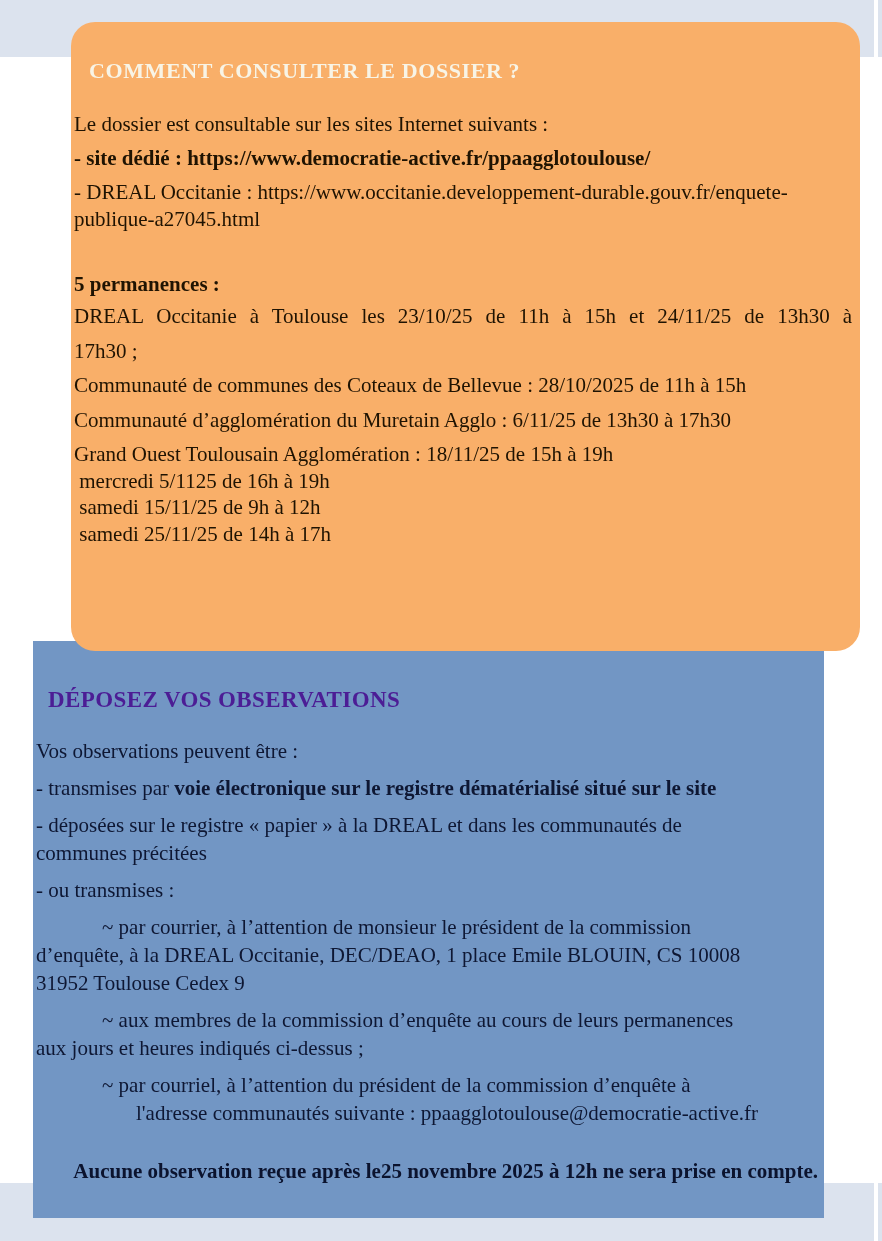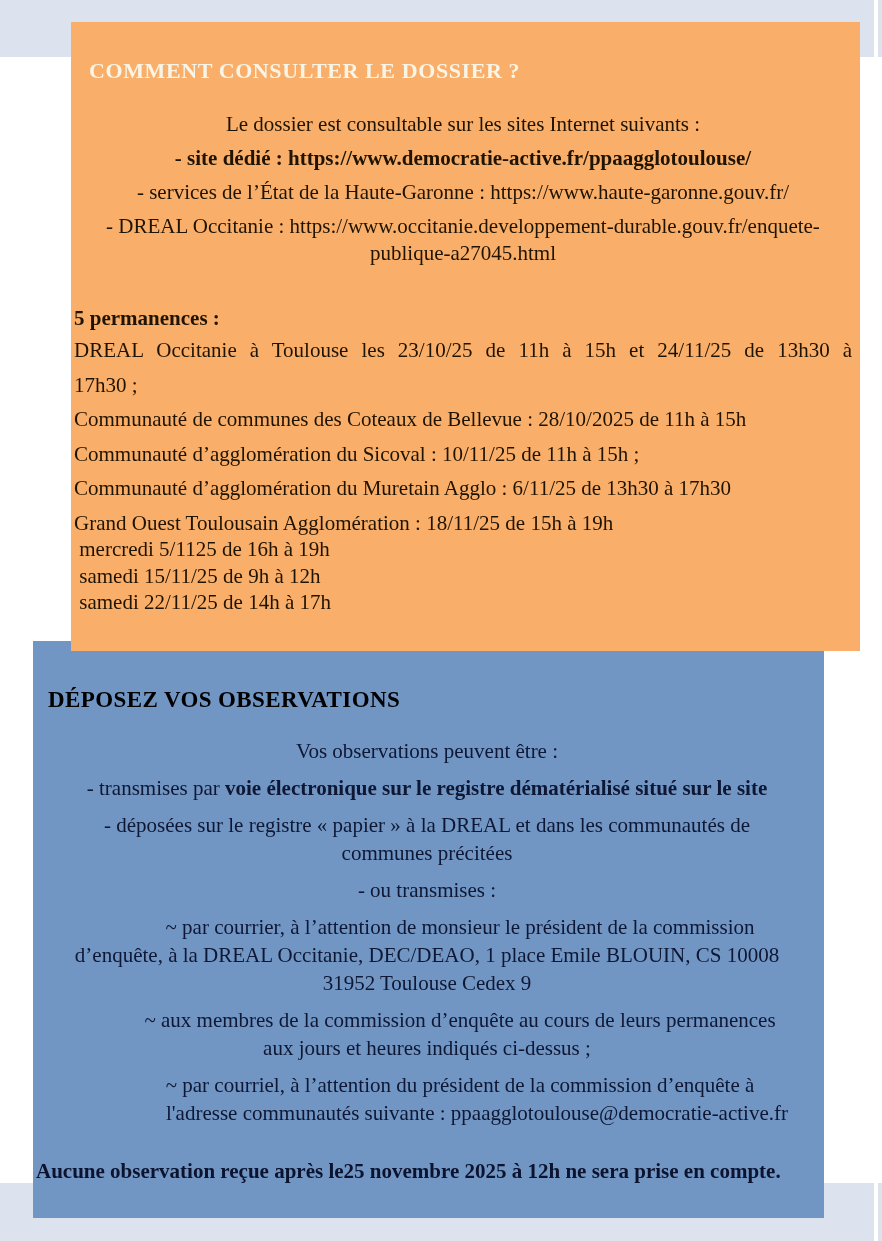--- a/index.html
+++ b/index.html
@@ -13,41 +13,41 @@
   .band{position:absolute;left:0;width:882px;background:#dce3ee;z-index:0;}
   .band-top{top:0;height:57px;}
   .band-bottom{top:1183px;height:58px;}
   .page-gap{position:absolute;top:0;left:874px;width:4px;height:1241px;background:#ffffff;z-index:1;}
 
   .block{position:absolute;box-sizing:border-box;}
   .orange{
     left:71px;top:22px;width:789px;height:629px;
     background:#f9af69;z-index:3;
     padding:36px 8px 0 3px;
-    color:#1f1302;font-size:21px;
+    color:#1f1302;font-size:21px;border-radius:24px;
   }
   .blue{
     left:33px;top:641px;width:791px;height:577px;
     background:#7296c4;z-index:2;
     padding:46px 6px 0 3px;
     color:#0e1733;font-size:21px;
   }
 
   .o-title{
     margin:0 0 27px 15px;
     font-size:22px;font-weight:bold;color:#f8f4e6;letter-spacing:0.6px;
     white-space:pre;
   }
   .b-title{
     margin:0 0 24px 12px;
-    font-size:23px;font-weight:bold;color:#000000;letter-spacing:0.4px;
+    font-size:23px;font-weight:bold;color:#4c1d95;letter-spacing:0.4px;
     white-space:pre;
   }
 
-  .p{margin:0 0 7px 0;text-align:center;}
+  .p{margin:0 0 7px 0;}
   .blue .p{margin:0 0 9px 0;}
   .ln{white-space:pre;line-height:27px;}
   .blue .ln{line-height:28px;}
   .perm .ln{line-height:26.5px;margin-top:8px;}
   .visio .ln{line-height:26.5px;}
   .bold{font-weight:bold;}
   .b{font-weight:bold;}
 
   .heading{font-weight:bold;line-height:27px;white-space:pre;}
   .perm-heading{margin:38px 0 5px 0;}
@@ -56,21 +56,21 @@
   .ln-just{
     line-height:26.5px;white-space:normal;
     text-align:justify;text-align-last:justify;
   }
 
   .indent1{padding-left:66px;}
   .indent2{padding-left:100px;}
 
   .deadline{
     margin:30px 0 0 0;
-    font-weight:bold;text-align:left;white-space:pre;
+    font-weight:bold;text-align:right;white-space:pre;
     color:#0b132e;line-height:28px;
   }
 </style>
 </head>
 <body>
 
 <div class="page">
 
   <div class="band band-top"></div>
   <div class="band band-bottom"></div>
@@ -119,41 +119,37 @@
     <h2 class="o-title">COMMENT CONSULTER LE DOSSIER ?</h2>
 
     <div class="p">
       <div class="ln">Le dossier est consultable sur les sites Internet suivants :</div>
     </div>
 
     <div class="p">
       <div class="ln bold">- site dédié : https://www.democratie-active.fr/ppaagglotoulouse/</div>
     </div>
 
-    <div class="p">
-      <div class="ln">- services de l’État de la Haute-Garonne : https://www.haute-garonne.gouv.fr/</div>
-    </div>
 
     <div class="p">
       <div class="ln">- DREAL Occitanie : https://www.occitanie.developpement-durable.gouv.fr/enquete-</div>
       <div class="ln">publique-a27045.html</div>
     </div>
 
     <div class="heading perm-heading">5 permanences :</div>
 
     <div class="perm">
       <div class="ln-just">DREAL Occitanie à Toulouse les 23/10/25 de 11h à 15h et 24/11/25 de 13h30 à</div>
       <div class="ln">17h30 ;</div>
       <div class="ln">Communauté de communes des Coteaux de Bellevue : 28/10/2025 de 11h à 15h</div>
-      <div class="ln">Communauté d’agglomération du Sicoval : 10/11/25 de 11h à 15h ;</div>
       <div class="ln">Communauté d’agglomération du Muretain Agglo : 6/11/25 de 13h30 à 17h30</div>
       <div class="ln">Grand Ouest Toulousain Agglomération : 18/11/25 de 15h à 19h</div>
     </div>
 
 
     <div class="visio">
       <div class="ln"> mercredi 5/1125 de 16h à 19h</div>
       <div class="ln"> samedi 15/11/25 de 9h à 12h</div>
-      <div class="ln"> samedi 22/11/25 de 14h à 17h</div>
+      <div class="ln"> samedi 25/11/25 de 14h à 17h</div>
     </div>
   </section>
 
 </div>
 
 </body></html>

